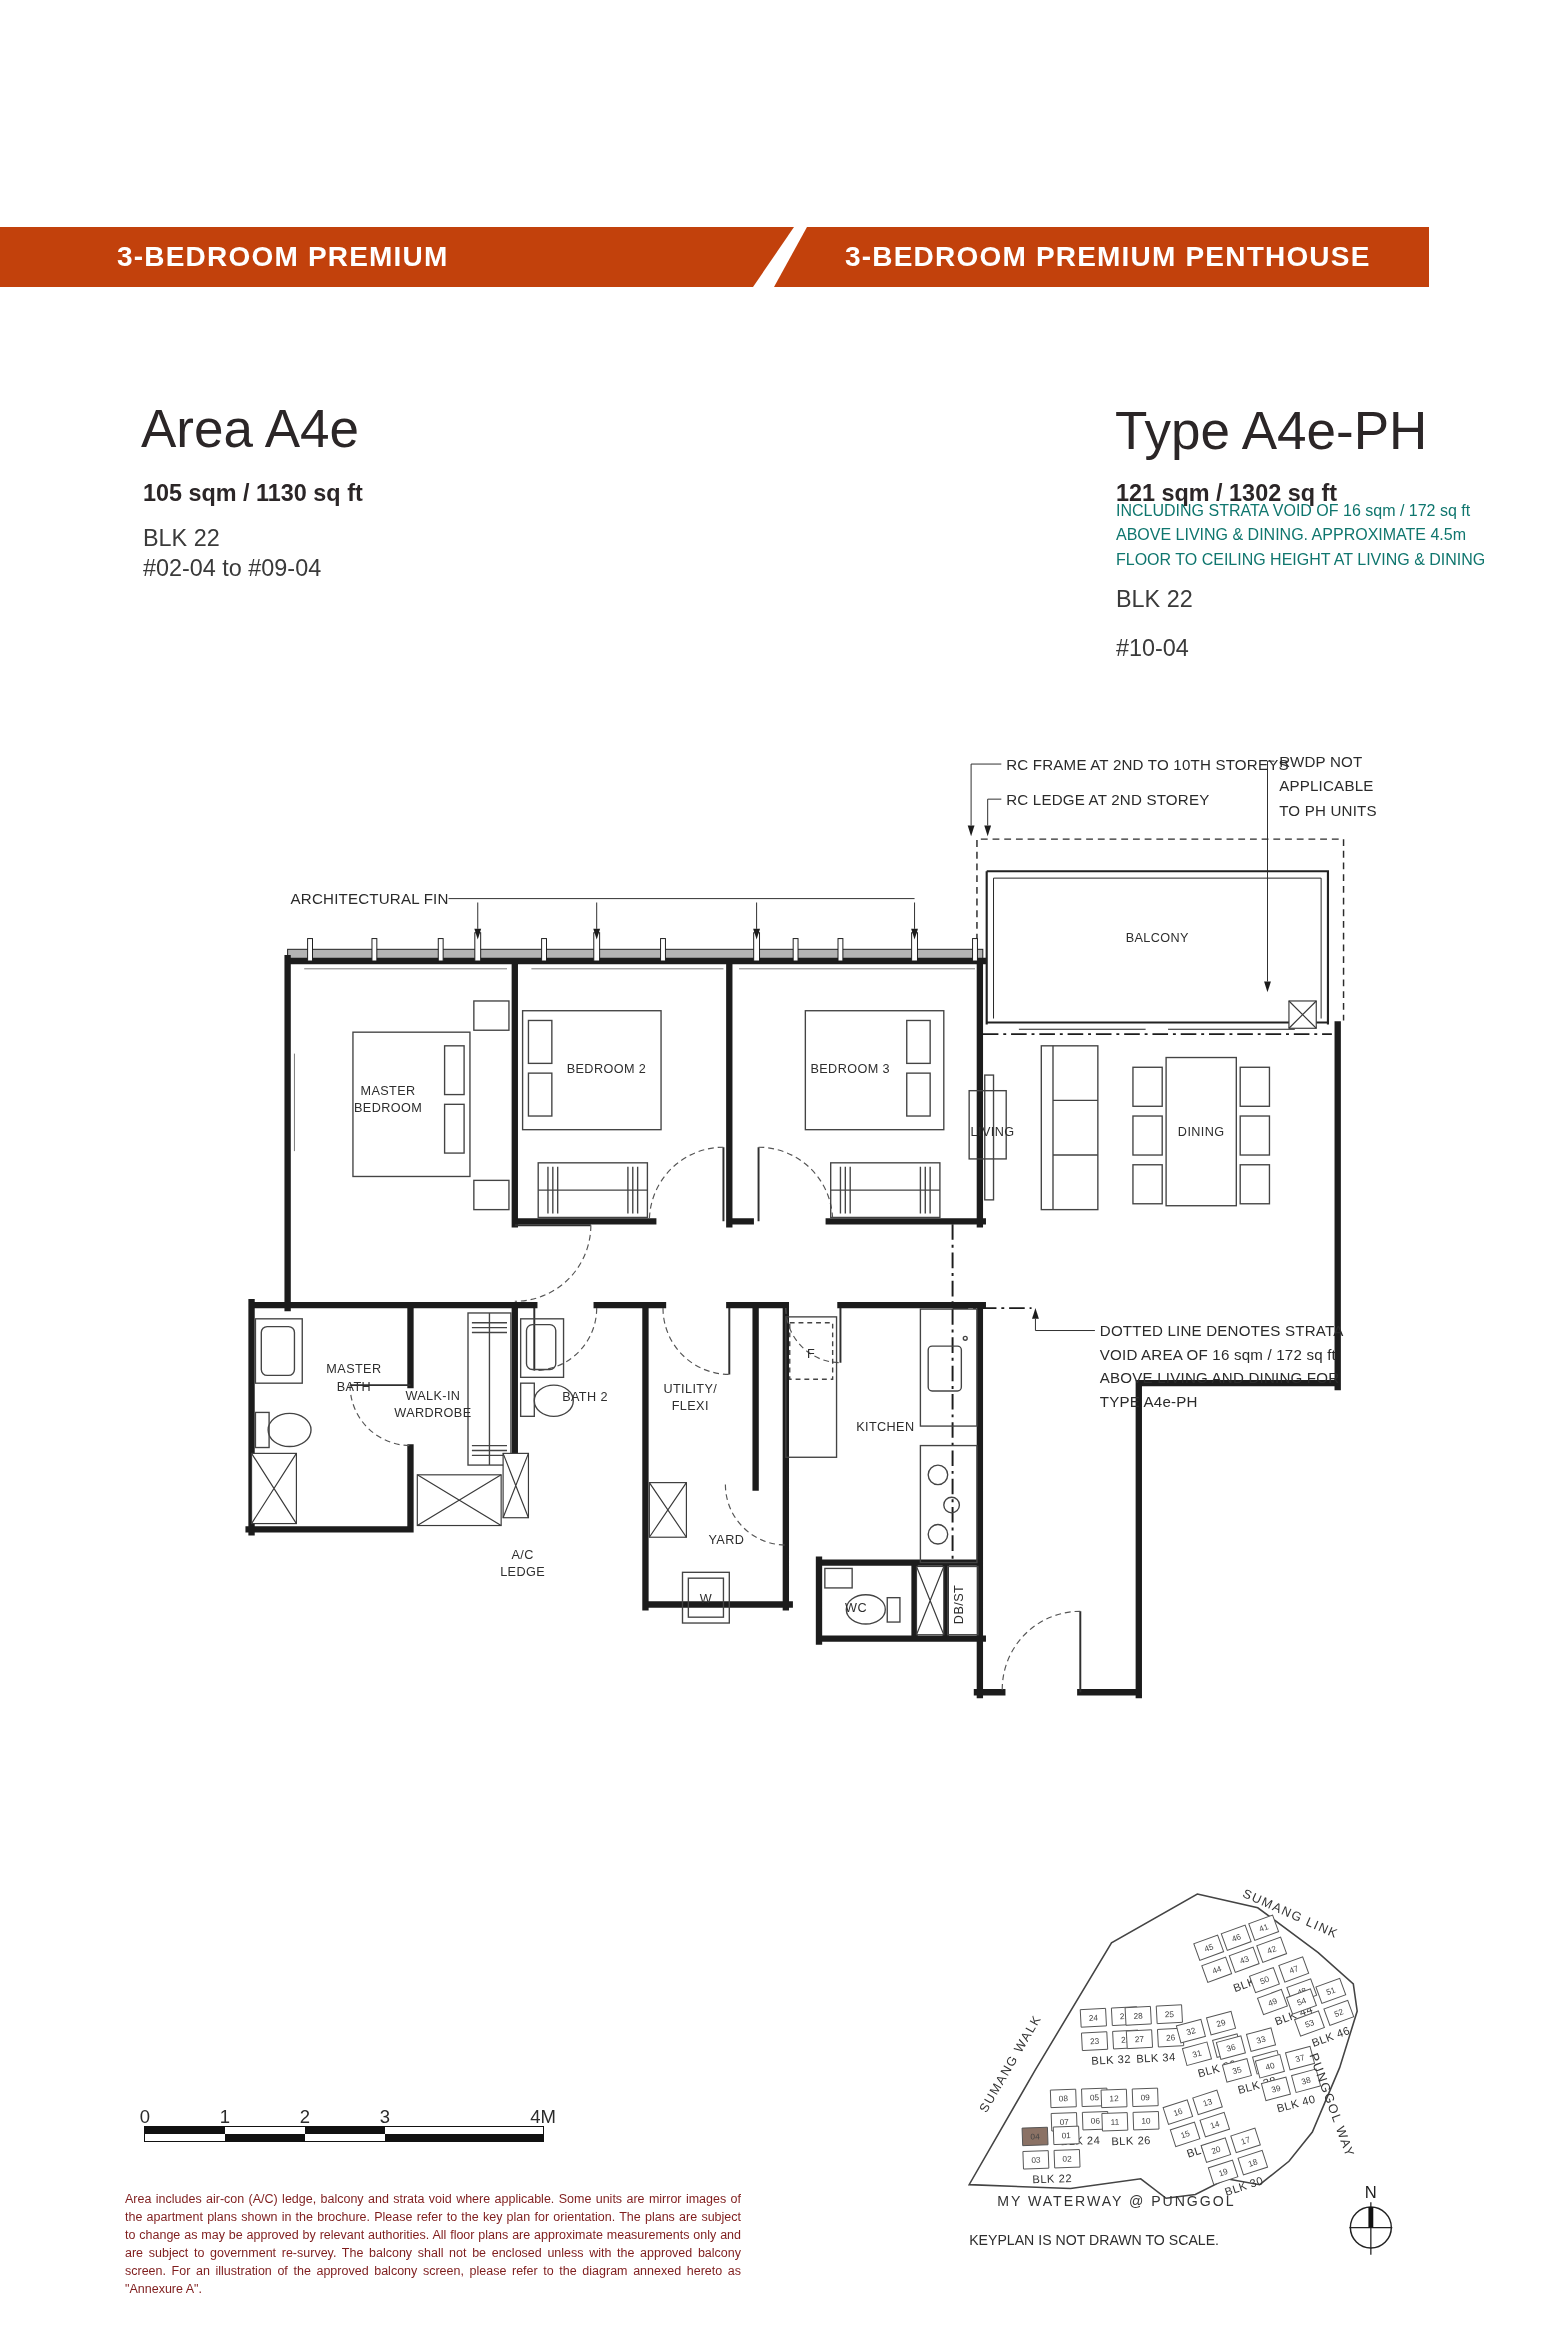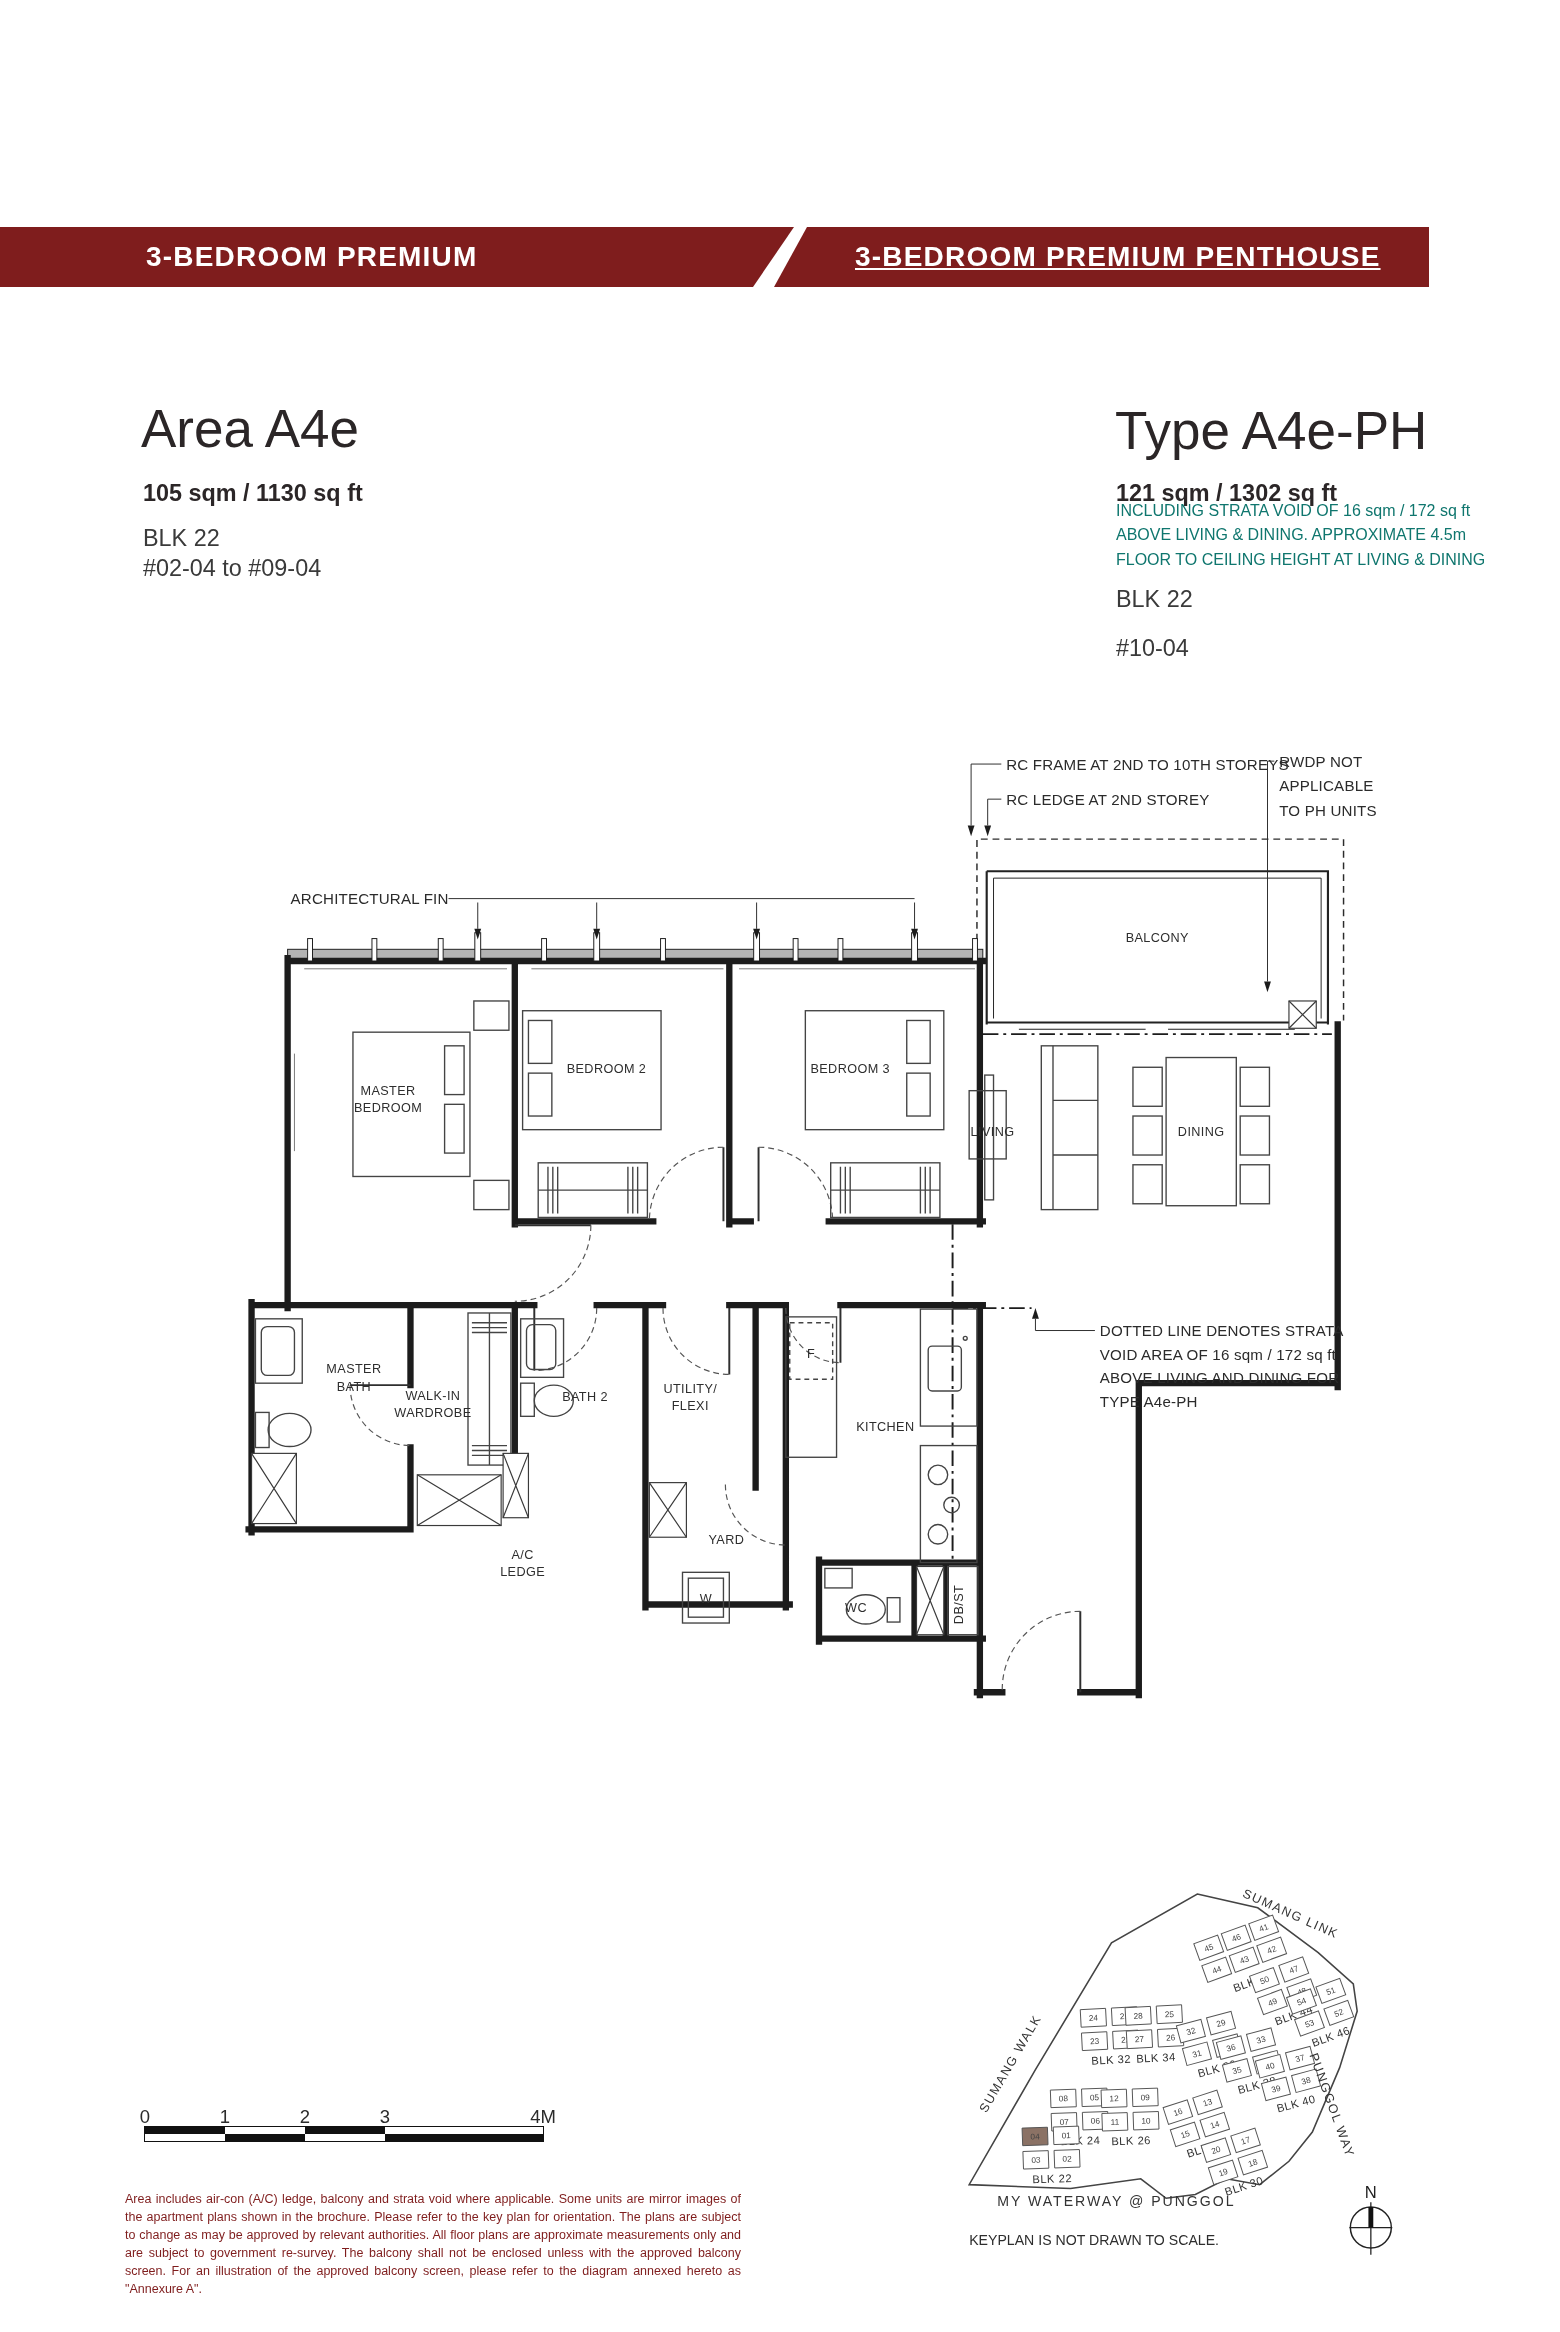--- a/index.html
+++ b/index.html
@@ -1,24 +1,24 @@
 <!DOCTYPE html>
 <html><head>
 <meta charset="utf-8">
 <style>
   html,body{margin:0;padding:0;background:#fff;}
   body{width:1560px;height:2333px;position:relative;font-family:"Liberation Sans",sans-serif;color:#2b2b2b;overflow:hidden;}
   .abs{position:absolute;}
   
-  .banner{position:absolute;top:227px;height:60px;background:#7f1d1d;padding-left:29px;}
+  .banner{position:absolute;top:227px;height:60px;background:#c2410c;}
   .banner-left{left:0;width:794px;clip-path:polygon(0 0,794px 0,753px 60px,0 60px);}
   .banner-right{left:774px;width:655px;clip-path:polygon(33px 0,655px 0,655px 60px,0 60px);}
   .banner span{display:block;line-height:60px;color:#fff;font-size:28px;font-weight:700;letter-spacing:1.2px;white-space:nowrap;}
   .banner-left span{margin-left:117px;}
-  .banner-right span{margin-left:52px;text-decoration:underline;}
+  .banner-right span{margin-left:71px;}
   
   .type-title{font-size:53px;font-weight:400;color:#2b2627;letter-spacing:0;}
   .area-line{font-size:23.4px;font-weight:700;color:#2b2627;margin-top:11px;}
   .meta{font-size:23.4px;font-weight:400;color:#3a3a3a;}
   .caps-note{font-size:16px;line-height:24.4px;color:#0f766e;}
   
   .scalebar{position:absolute;left:144px;top:2126px;width:400px;height:15.6px;border:1px solid #111;box-sizing:border-box;}
   .seg{position:absolute;height:6.8px;}
   .sb-label{position:absolute;top:-21.5px;transform:translateX(-50%);font-size:18.5px;color:#2b2b2b;}
   

